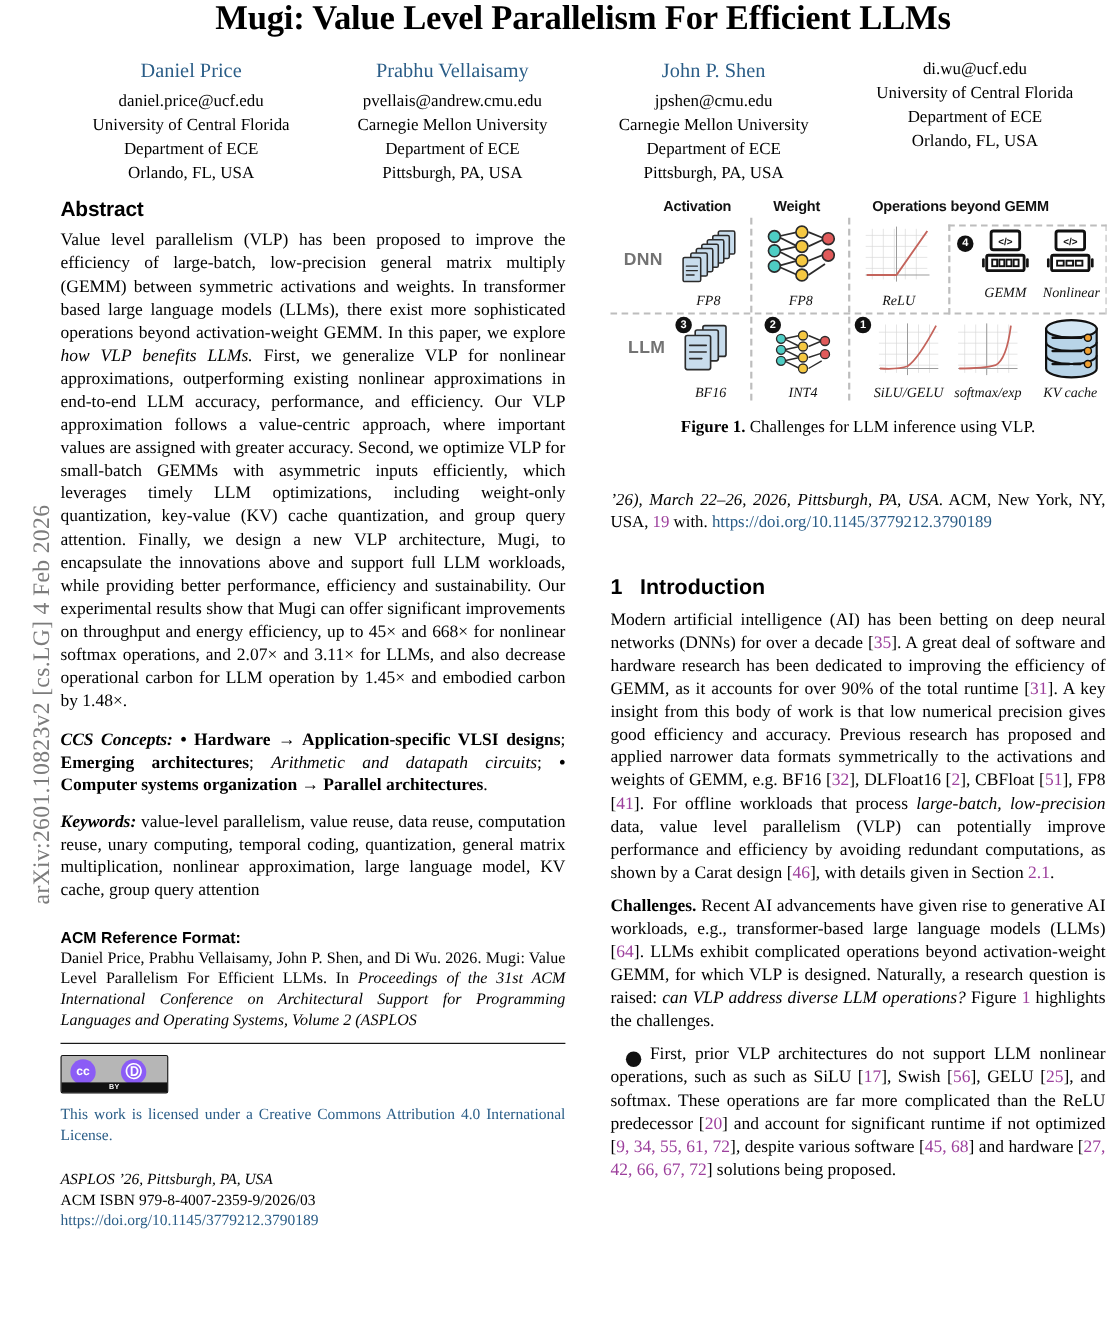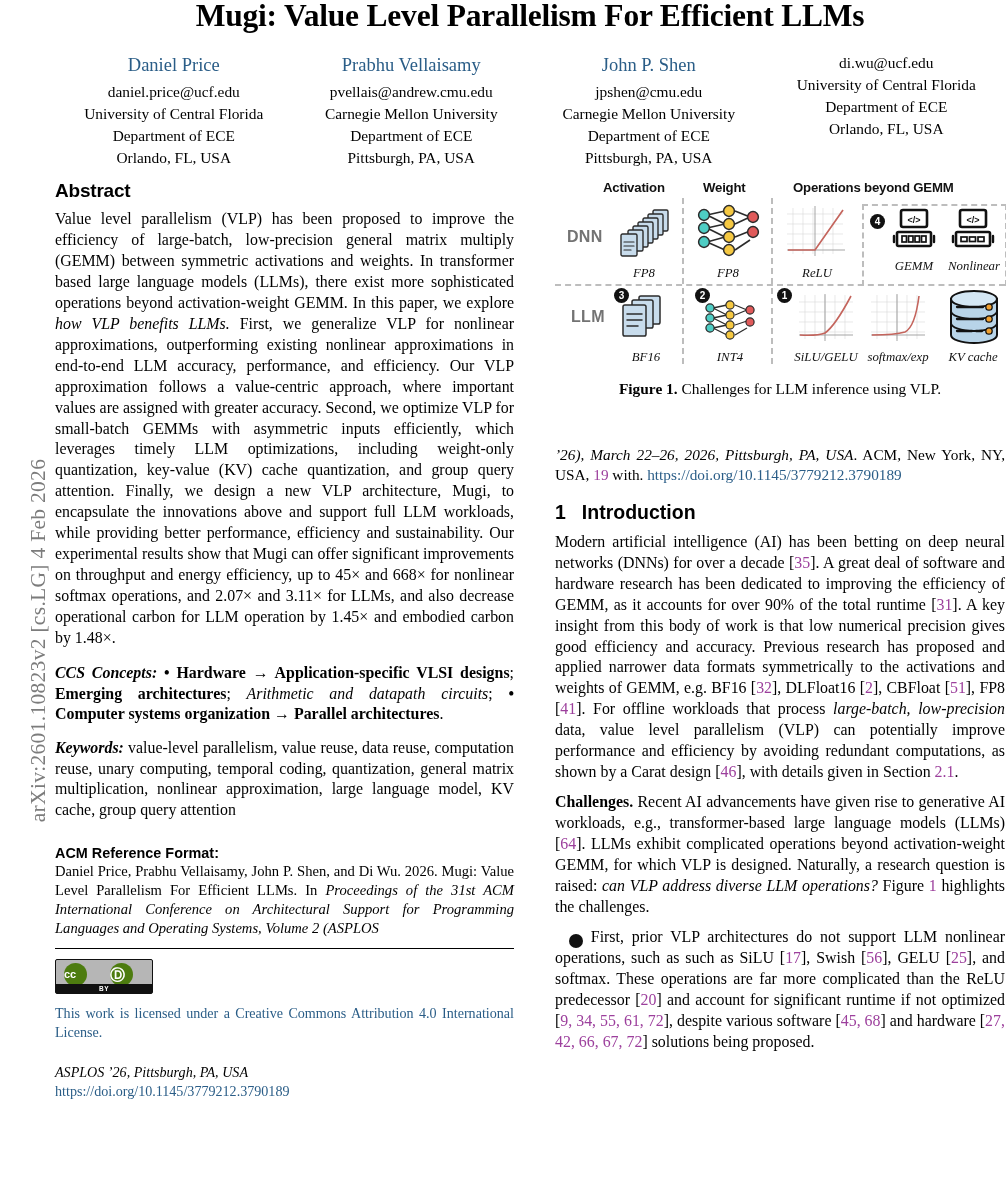--- a/index.html
+++ b/index.html
@@ -143,27 +143,27 @@
     border: 1px solid #111;
     background: #b6b6b6;
     position: relative;
     border-radius: 2px;
     box-sizing: border-box;
   }
   #cc-badge .cc-circle {
     position: absolute;
     width: 23px; height: 23px;
     border-radius: 50%;
-    background: #4d7c0f;
+    background: #8b5cf6;
     color: #fff;
     font-family: "Liberation Sans", sans-serif;
     font-weight: bold;
     font-size: 11px;
     line-height: 23px;
-    text-align: left;
+    text-align: center;
     top: 3px;
   }
   #cc-badge .cc-c1 { left: 8px; }
   #cc-badge .cc-c2 { left: 54px; font-size: 15px; }
   #cc-badge .cc-bar {
     position: absolute;
     left: 0; bottom: 0;
     width: 100%; height: 9px;
     background: #111;
     color: #fff;
@@ -254,21 +254,21 @@
     font-family: "Liberation Serif", serif;
   }
   #fig-caption .bd { font-weight: bold; }
 
   #acm-tail {
     margin-top: 47px;
     font-size: 15.3px;
     line-height: 1.30;
     text-align: justify;
   }
-  #intro-wrap { margin-top: 16px; }
+  #intro-wrap { margin-top: 38px; }
 </style>
 </head>
 <body>
 
 <div id="arxiv-stamp">arXiv:2601.10823v2  [cs.LG]  4 Feb 2026</div>
 
 <div id="page">
 
   <div id="title">Mugi: Value Level Parallelism For Efficient LLMs</div>
 
@@ -326,20 +326,21 @@
 
     <div id="cc-badge">
       <div class="cc-circle cc-c1">cc</div>
       <div class="cc-circle cc-c2">Ⓓ</div>
       <div class="cc-bar">BY</div>
     </div>
 
     <div id="footer-meta">
       <span class="lic">This work is licensed under a Creative Commons Attribution 4.0 International License.</span>
       <span class="ital">ASPLOS ’26, Pittsburgh, PA, USA</span>
+      <span class="pl">ACM ISBN 979-8-4007-2359-9/2026/03</span>
       <span class="lic">https://doi.org/10.1145/3779212.3790189</span>
     </div>
   </div>
 
   <div id="col-right">
 
     <div id="figure1">
       <div id="fig-box">
 
         <div class="fig-coltitle" style="left:48px; top:0px;">Activation</div>

